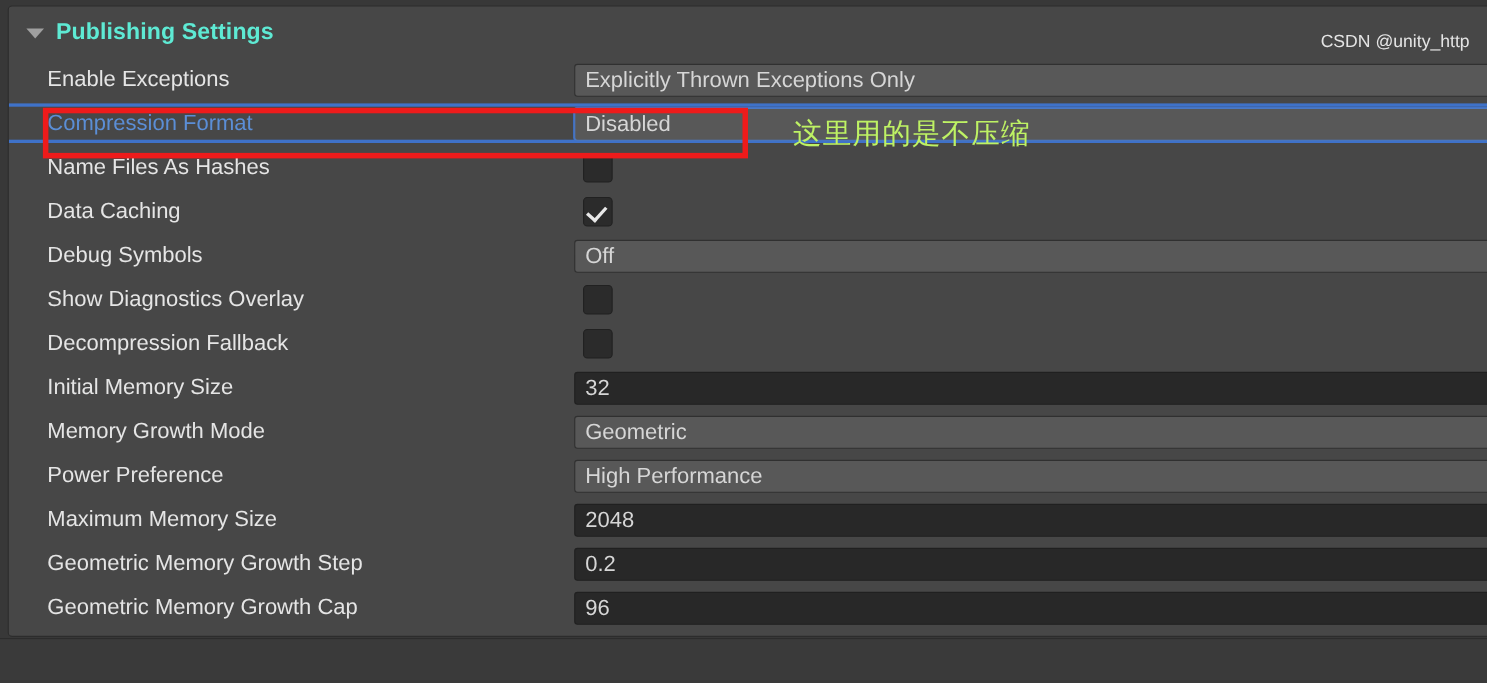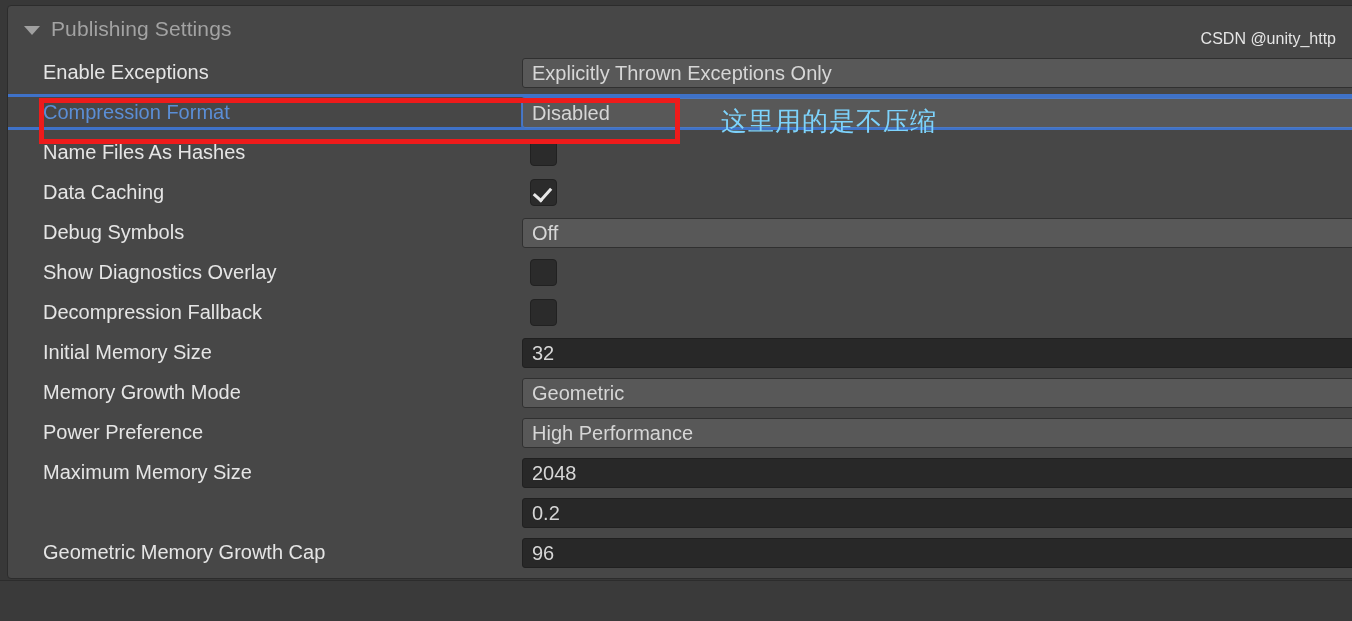--- a/index.html
+++ b/index.html
@@ -50,23 +50,23 @@
   .tri {
     width: 0;
     height: 0;
     border-left: 8px solid transparent;
     border-right: 8px solid transparent;
     border-top: 9px solid #a0a0a0;
     margin-right: 11px;
     margin-top: 2px;
   }
   .foldout-title {
-    color: #a3a3a3;
+    color: #5eead4;
     font-size: 21px;
-    font-weight: normal;
+    font-weight: bold;
     letter-spacing: 0.1px;
   }
 
   
   .rows {
     position: absolute;
     left: 0;
     top: 46px;
     width: 100%;
   }
@@ -180,21 +180,21 @@
     height: 46px;
     border: 5px solid #ee1b1b;
     box-sizing: border-box;
     pointer-events: none;
   }
   .red-note {
     position: absolute;
     left: 713px;
     top: 98px;
     font-size: 26px;
-    color: #7dd3fc;
+    color: #bef264;
     font-family: "DejaVu Sans", sans-serif;
     letter-spacing: 1px;
     white-space: nowrap;
   }
 
   
   .bottom-bar {
     position: absolute;
     left: 0;
     bottom: 0;
@@ -272,20 +272,21 @@
         </div>
         <div class="row">
           <div class="row-label">Power Preference</div>
           <div class="ctrl popup">High Performance</div>
         </div>
         <div class="row">
           <div class="row-label">Maximum Memory Size</div>
           <div class="ctrl numfield">2048</div>
         </div>
         <div class="row">
+          <div class="row-label">Geometric Memory Growth Step</div>
           <div class="ctrl numfield">0.2</div>
         </div>
         <div class="row">
           <div class="row-label">Geometric Memory Growth Cap</div>
           <div class="ctrl numfield">96</div>
         </div>
       </div>
 
     <div class="red-box"></div>
     <div class="red-note">这里用的是不压缩</div>

